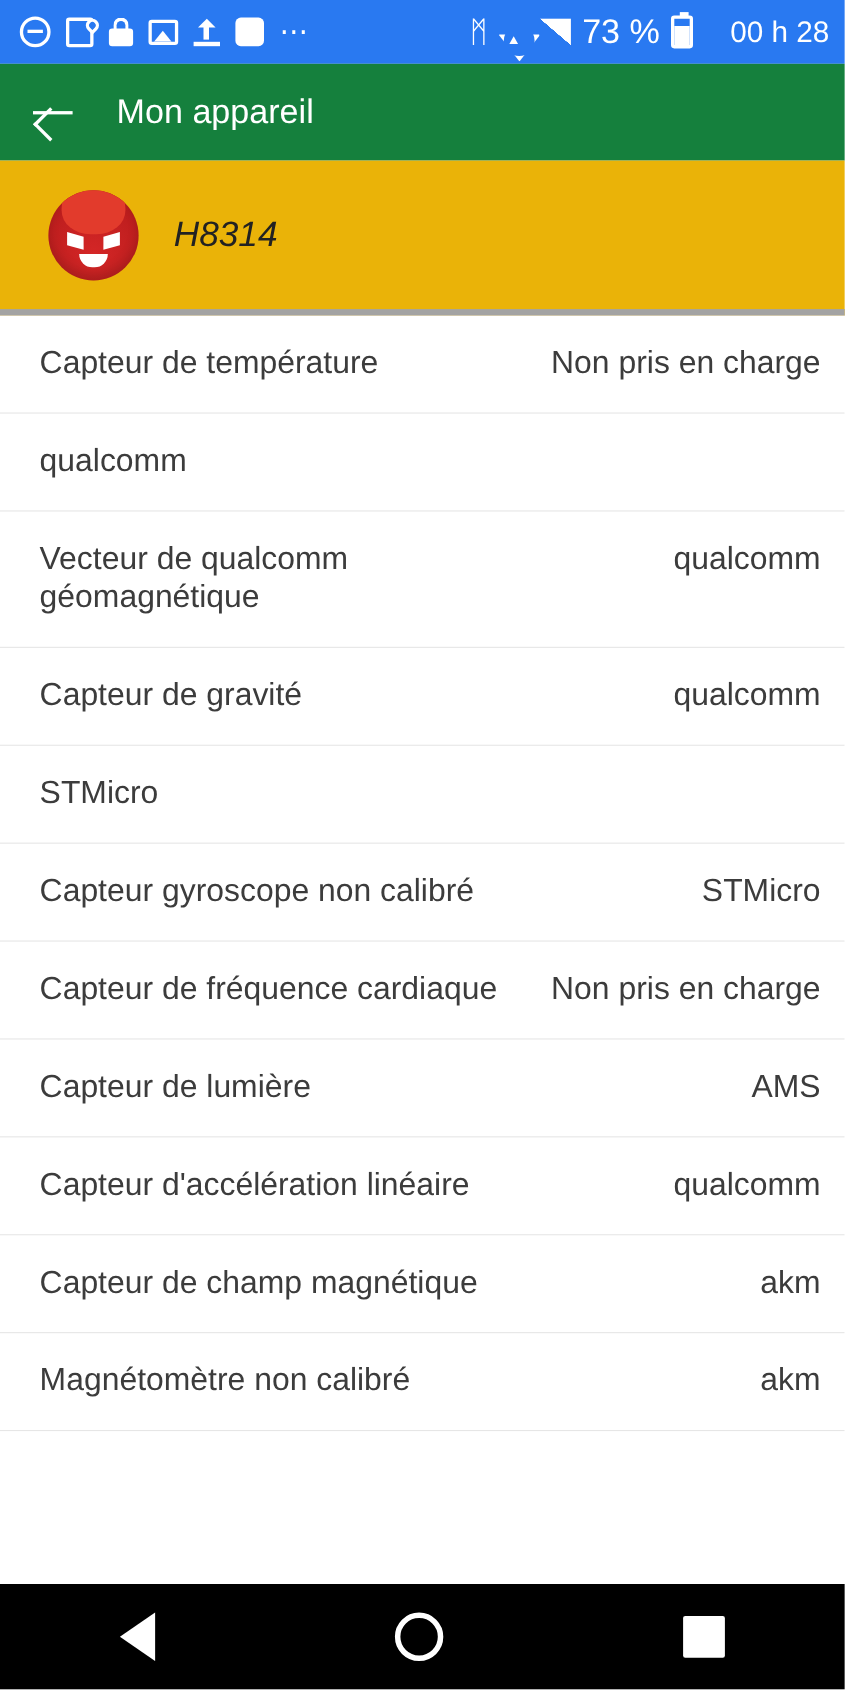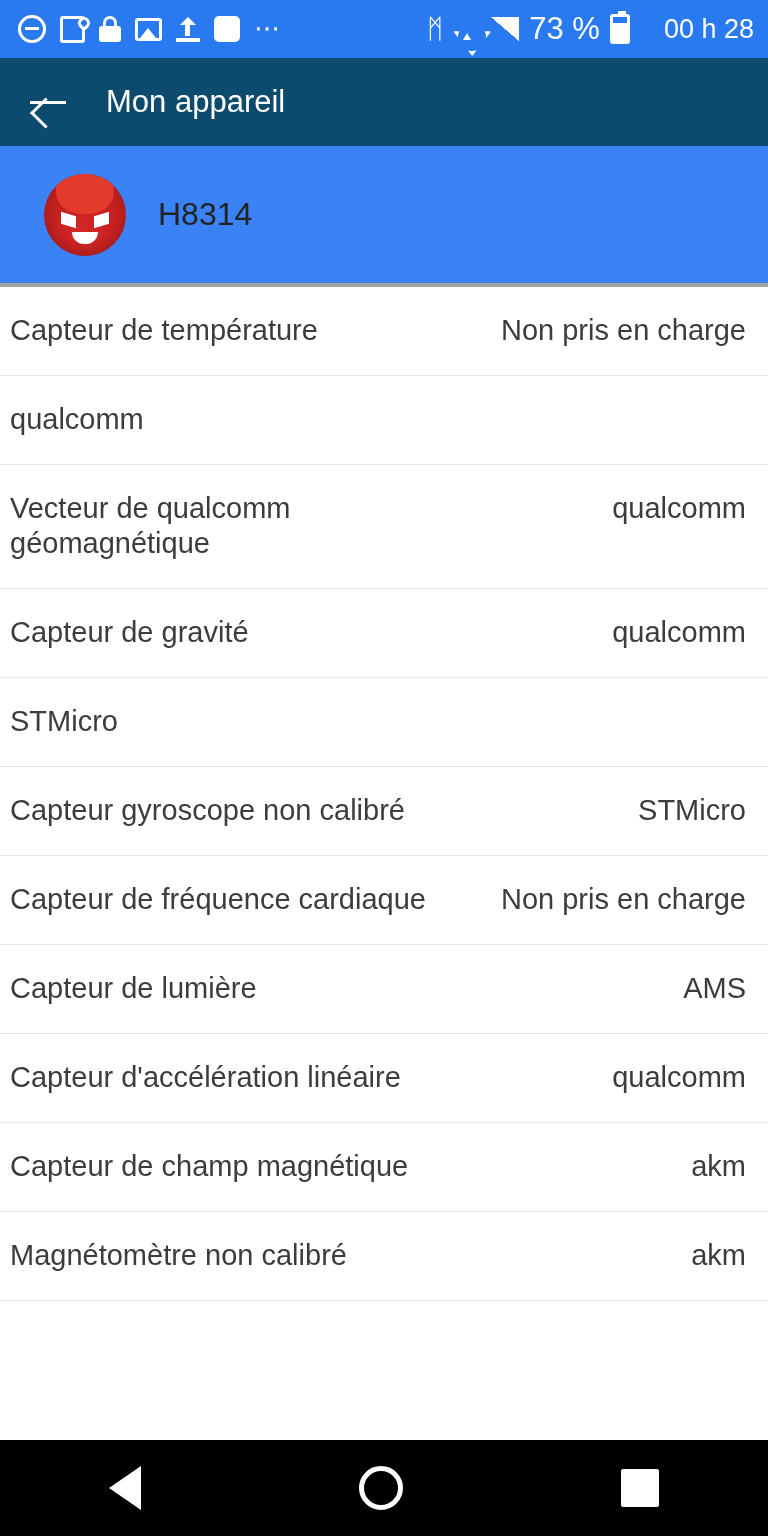--- a/index.html
+++ b/index.html
@@ -118,21 +118,21 @@
     position: relative; background: linear-gradient(to top, #fff 73%, transparent 73%);
   }
   .batt-icon::before {
     content: ""; position: absolute; top: -6px; left: 5px; width: 8px; height: 4px; background: #fff;
   }
   .clock { font-size: 27px; font-weight: 400; white-space: nowrap; margin-left: 24px; }
 
   
   .appbar {
     height: 88px;
-    background: #0c4a6e;
+    background: #15803d;
     display: flex;
     align-items: center;
     padding-left: 26px;
     gap: 36px;
     flex: 0 0 auto;
   }
   .back-arrow {
     width: 44px; height: 44px; position: relative; cursor: pointer;
   }
   .back-arrow .shaft {
@@ -147,23 +147,24 @@
     color: #ffffff; font-size: 31px; font-weight: 400;
   }
 
   
   .device-row {
     height: 141px;
     display: flex;
     align-items: center;
     padding-left: 44px;
     gap: 32px;
-    background: #3b82f6;
-    border-bottom: 4px solid #a3a3a3;
+    background: #eab308;
+    border-bottom: 6px solid #a3a3a3;
     flex: 0 0 auto;
+    font-style: italic;
   }
   .app-logo {
     width: 82px; height: 82px; border-radius: 50%;
     background: radial-gradient(circle at 50% 70%, #d42626 0%, #c01f1f 60%, #a81a1a 100%);
     position: relative; overflow: hidden;
     box-shadow: inset 0 -6px 10px rgba(0,0,0,.15);
   }
   .app-logo .flame {
     position: absolute; left: 50%; top: -8px; transform: translateX(-50%);
     width: 58px; height: 48px;
@@ -196,21 +197,21 @@
   
   .list {
     flex: 1 1 auto;
     overflow: hidden;
     background: #ffffff;
   }
   .row {
     display: flex;
     align-items: flex-start;
     justify-content: space-between;
-    padding: 26px 22px 26px 10px;
+    padding: 26px 22px 26px 36px;
     border-bottom: 1px solid #e6e6e6;
     gap: 20px;
     min-height: 89px;
   }
   .row .label {
     font-size: 29px;
     color: #3c3c3c;
     line-height: 1.22;
     max-width: 430px;
   }

